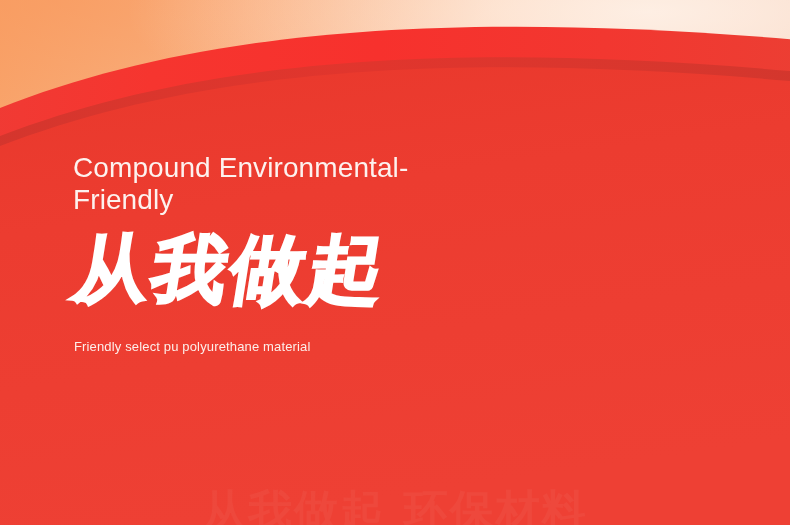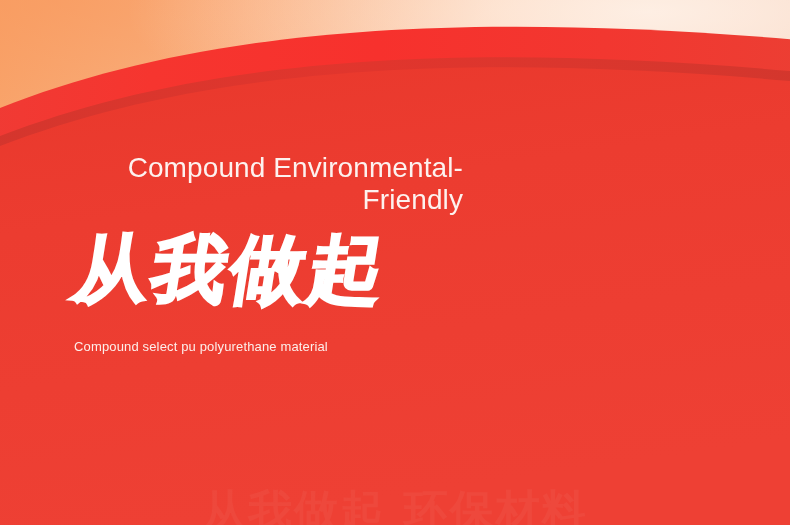--- a/index.html
+++ b/index.html
@@ -73,21 +73,20 @@
   .headline {
     color: #fdf2ef;
     font-family: "Liberation Sans", sans-serif;
     font-size: 28px;
     font-weight: 400;
     line-height: 1.15;
     letter-spacing: .1px;
     margin: 0;
     max-width: 390px;
     white-space: pre-line;
-    text-align: right;
   }
 
   .cn-line {
     margin: 14px 0 0 -4px;
     color: #ffffff;
     font-family: "DejaVu Sans", sans-serif;
     font-size: 74px;
     font-weight: 700;
     line-height: 1.06;
     letter-spacing: 4px;
@@ -159,18 +158,18 @@
       <path d="M -10,150 C 180,74 430,48 800,82 L 800,525 L -10,525 Z" fill="url(#gBody)"></path>
     </svg>
   </div>
 
   <div class="content">
     <div class="headline">Compound Environmental-
 Friendly</div>
 
     <div class="cn-line">从我做起</div>
 
-    <div class="subline">Compound select pu polyurethane material</div>
+    <div class="subline">Friendly select pu polyurethane material</div>
   </div>
 
   <div class="watermark">从我做起 环保材料</div>
 
 </div>
 
 </body></html>

